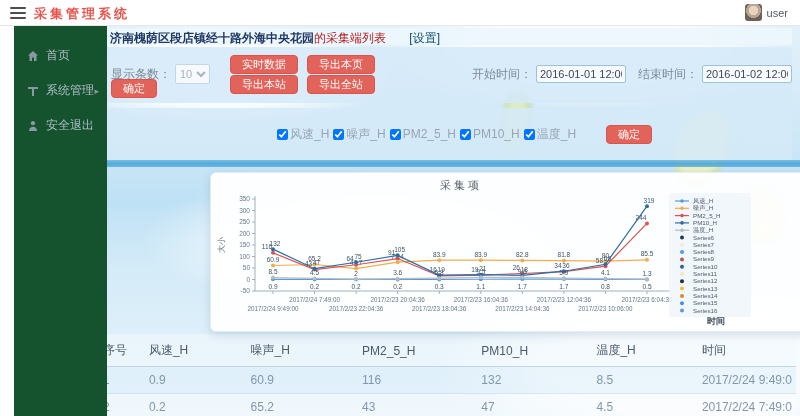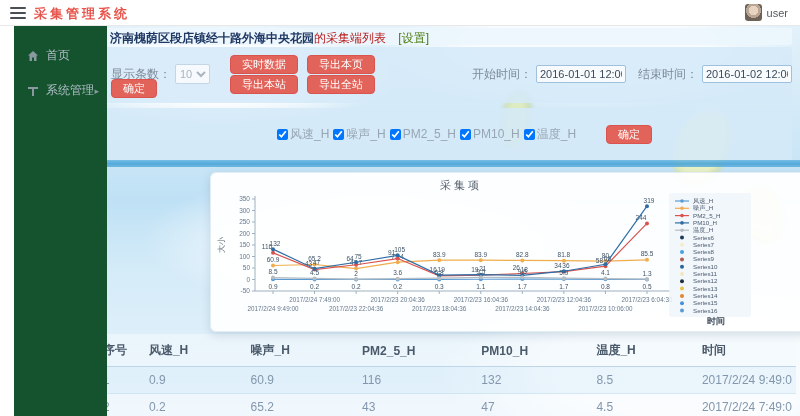--- a/index.html
+++ b/index.html
@@ -45,21 +45,21 @@
     background:radial-gradient(ellipse at 50% 50%, rgba(225,236,180,.8) 0 45%, rgba(150,185,90,.4) 75%, rgba(150,185,90,0) 100%); }
   .horizon { position:absolute; left:0; top:134px; width:707px; height:7px; z-index:2;
     background:linear-gradient(180deg,#6ab7e4 0%,#3f9fd6 55%,#5fb0de 100%); opacity:.85; }
 
   .panel { position:absolute; left:4px; width:695px; background:rgba(213,233,248,.88);
     border-radius:2px; z-index:3; }
   .title-panel { top:2px; height:17px; background:rgba(235,246,253,.92);
     border-left:3px solid #4a9fd8; padding:2px 0 0 10px; font-size:12px; }
   .title-strong { font-weight:bold; color:#1f3864; }
   .title-rest { color:#b91c1c; }
-  .settings-link { color:#4d7c0f; text-decoration:none; margin-left:9px; cursor:pointer; }
+  .settings-link { color:#0c4a6e; text-decoration:none; margin-left:20px; cursor:pointer; }
 
   .controls-panel { top:21px; height:56px; }
   .ctrl-row1 { position:absolute; left:14px; top:7px; display:flex; align-items:center; }
   .ctrl-label { font-size:12px; color:#7d8a99; white-space:nowrap; }
   .count-select { width:42px; height:20px; font-size:11px; color:#aab4bd;
     border:1px solid #c3d6e6; background:rgba(255,255,255,.75); border-radius:2px; margin:0 20px 0 4px; }
   .btn { background:#e2635a; border:1px solid #d9534f; color:#fff; font-size:11px;
     padding:1px 11px; border-radius:4px; margin-right:9px; cursor:pointer; white-space:nowrap;
     font-family:inherit; }
   .date-group { display:flex; align-items:center; margin-left:12px; }
@@ -77,21 +77,21 @@
 
   
   .chart-card { position:absolute; left:117px; top:146px; width:641px; height:160px;
     background:rgba(255,255,255,.94); border:1px solid #e3edf4; border-radius:6px;
     box-shadow:0 3px 10px rgba(60,90,120,.18); z-index:4;text-align:center; }
   .chart-card svg { display:block; }
 
   
   .data-table { position:absolute; left:6px; top:308px; width:697px; z-index:3;
     border-collapse:collapse; font-size:12px; }
-  .data-table th { text-align:left; font-weight:bold; color:#4a5a6a; padding:8px 4px 7px 4px;
+  .data-table th { text-align:left; font-weight:normal; color:#4a5a6a; padding:8px 4px 7px 4px;
     background:rgba(244,250,254,.55); border-bottom:1px solid rgba(185,210,230,.9); }
   .data-table td { color:#8297ad; padding:6px 4px; border-bottom:1px solid rgba(200,222,238,.7);
     white-space:nowrap; overflow:hidden; }
   .data-table tr.odd td { background:rgba(222,238,249,.55); }
   .data-table tr.even td { background:rgba(250,253,255,.45); }
   .col-idx { width:48px; } .col-a { width:108px; } .col-b { width:118px; }
   .col-c { width:124px; } .col-d { width:120px; } .col-e { width:112px; }
 </style>
 </head>
 <body>
@@ -120,20 +120,29 @@
       <span>首页</span>
     </div>
     <div class="side-item">
       <span class="side-icon">
         <svg width="12" height="12" viewBox="0 0 12 12">
           <path d="M1 2 h10 v2 h-4 v7 h-2 V4 H1 Z" fill="#8a98a2"></path>
         </svg>
       </span>
       <span>系统管理</span>
       <span class="caret">▸</span>
+    </div>
+    <div class="side-item">
+      <span class="side-icon">
+        <svg width="12" height="12" viewBox="0 0 12 12">
+          <circle cx="6" cy="3.2" r="2.1" fill="#8a98a2"></circle>
+          <path d="M2 11 c0-3 2-4.2 4-4.2 s4 1.2 4 4.2 Z" fill="#8a98a2"></path>
+        </svg>
+      </span>
+      <span>安全退出</span>
     </div>
   </div>
 
 <div class="main">
   <div class="leaf leaf1"></div>
   <div class="leaf leaf3"></div>
   <div class="horizon"></div>
   <div class="leaf leaf2"></div>
 
   <div class="panel title-panel">

